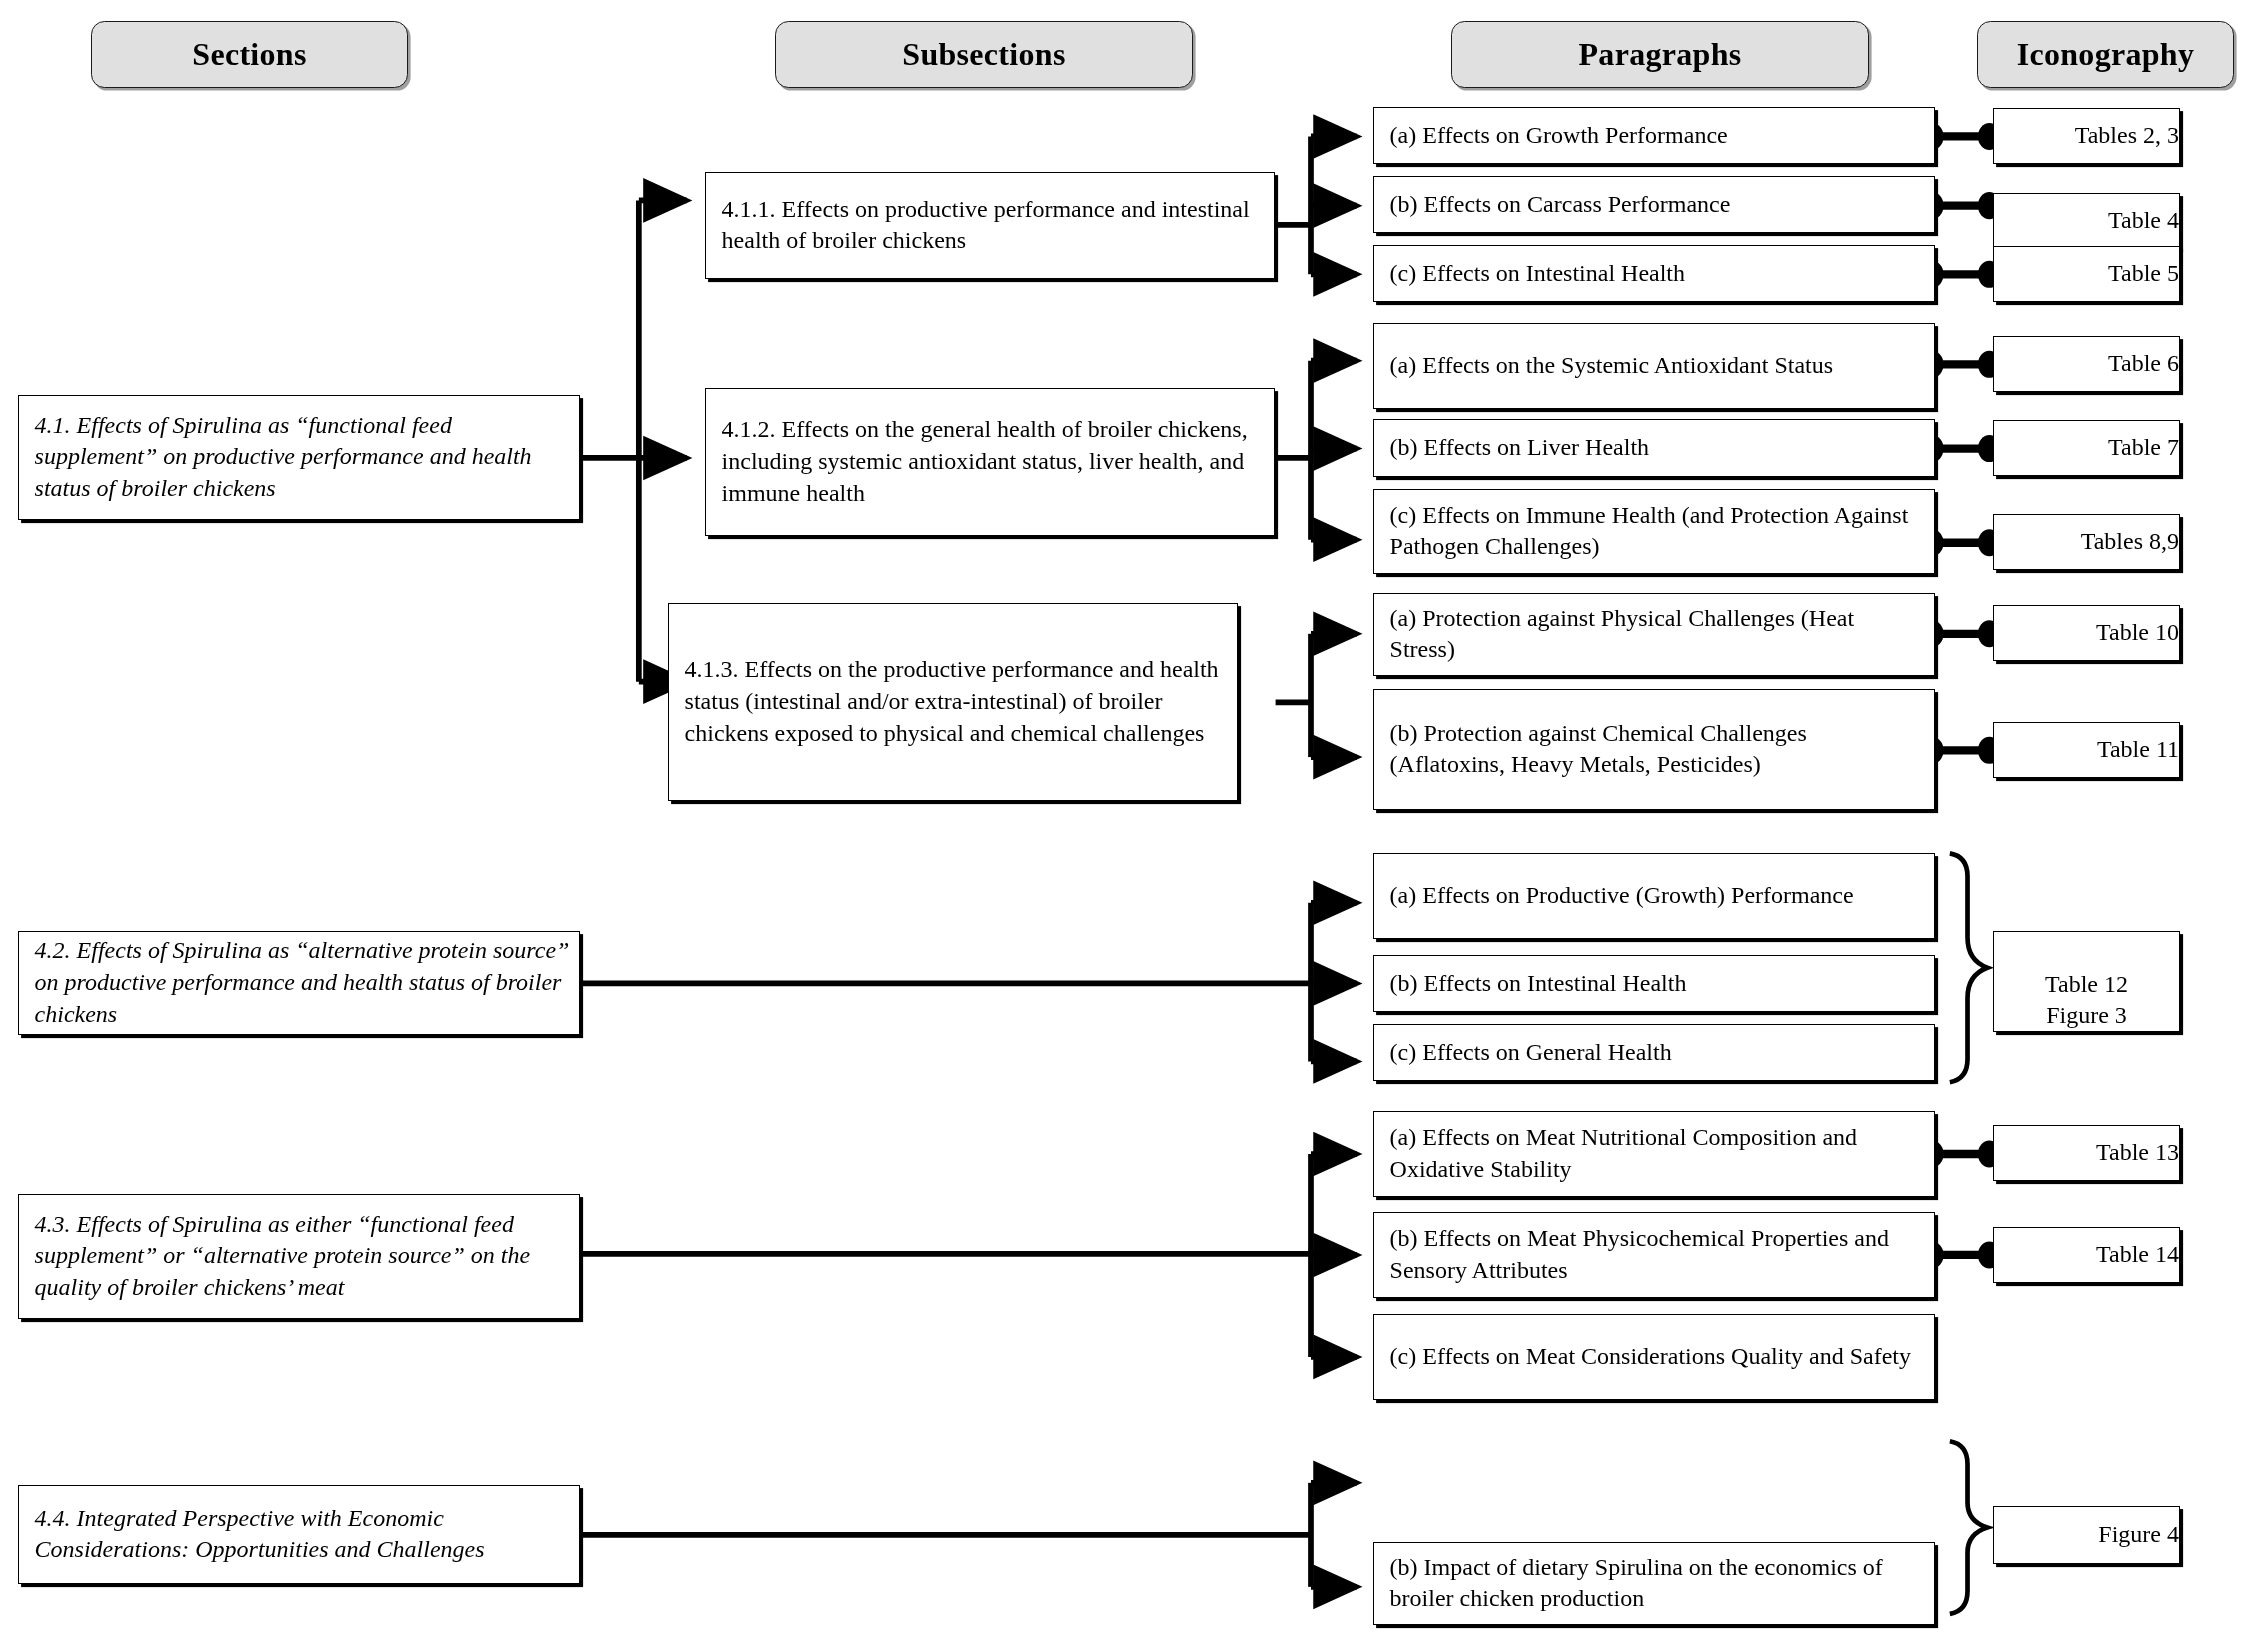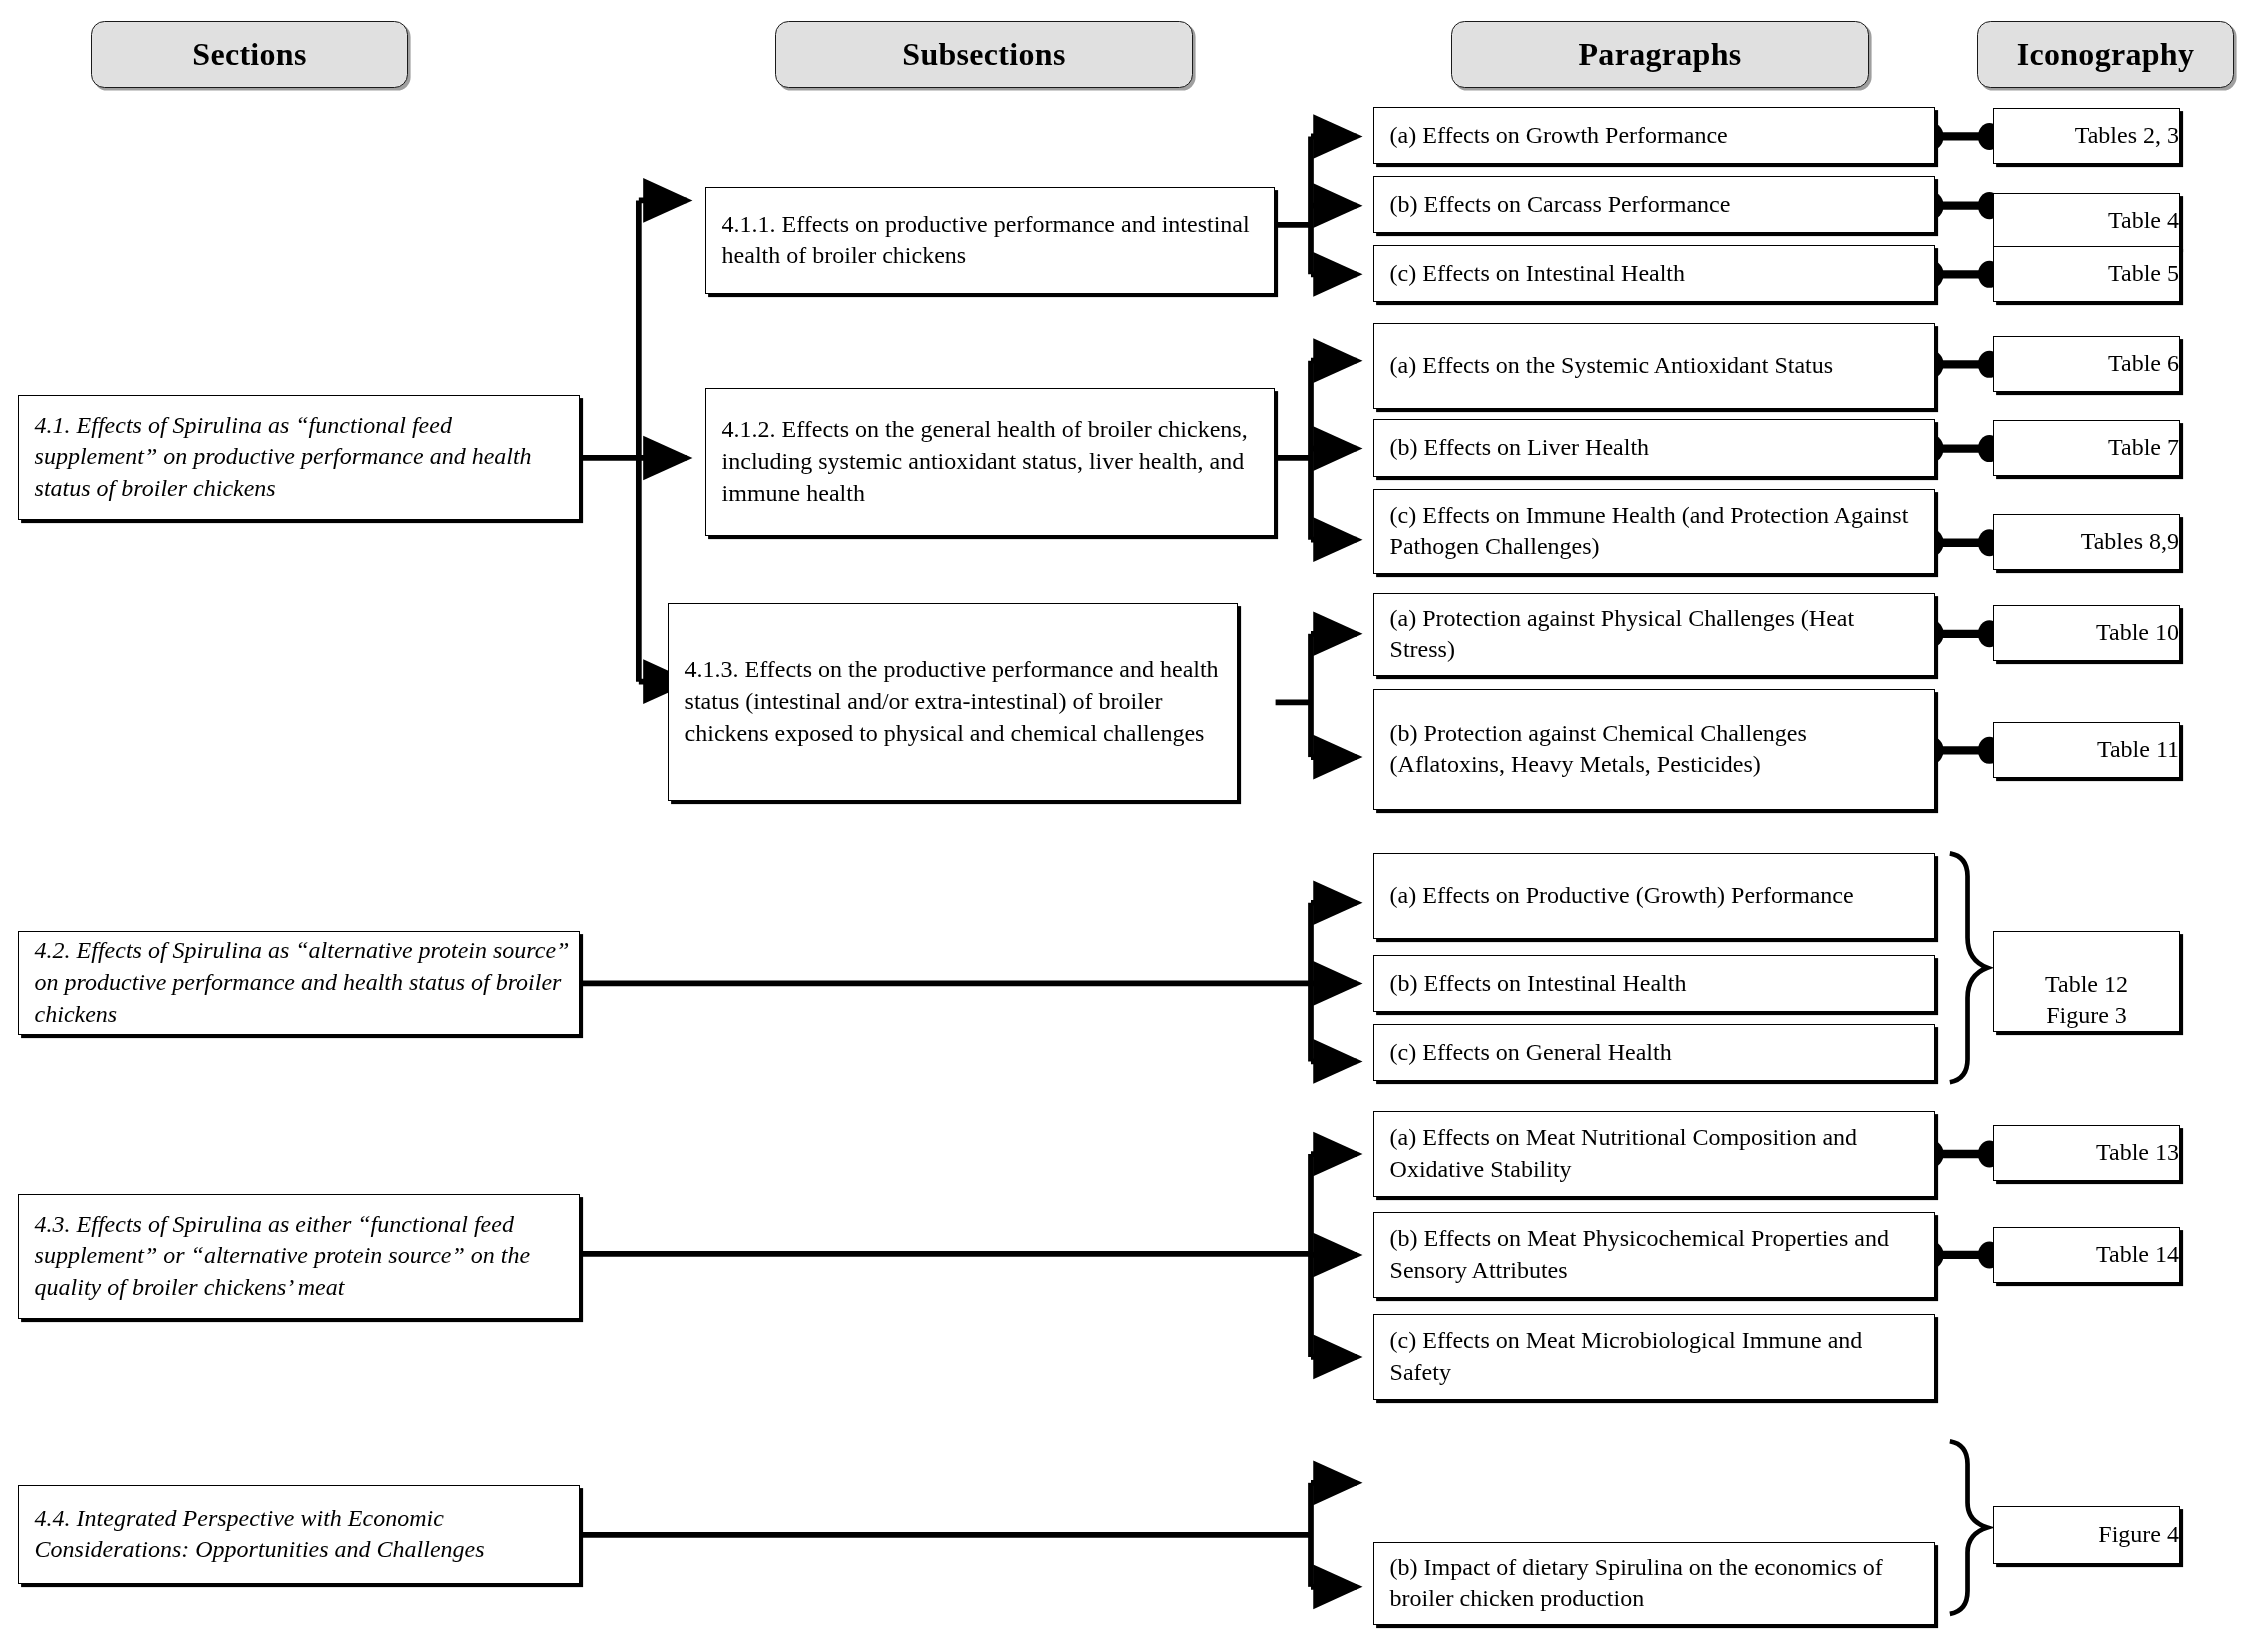--- a/index.html
+++ b/index.html
@@ -160,21 +160,21 @@
   <div class="box sec" style="left:18px;top:931px;width:562px;height:104px;">
     <div class="txt">4.2. Effects of Spirulina as “alternative protein source” on productive performance and health status of broiler chickens</div>
   </div>
   <div class="box sec" style="left:18px;top:1194px;width:562px;height:125px;">
     <div class="txt">4.3. Effects of Spirulina as either “functional feed supplement” or “alternative protein source” on the quality of broiler chickens’ meat</div>
   </div>
   <div class="box sec" style="left:18px;top:1485px;width:562px;height:99px;">
     <div class="txt">4.4. Integrated Perspective with Economic Considerations: Opportunities and Challenges</div>
   </div>
 
-  <div class="box" style="left:705px;top:172px;width:570px;height:107px;margin-top:15px;">
+  <div class="box" style="left:705px;top:172px;width:570px;height:107px;">
     <div class="txt">4.1.1. Effects on productive performance and intestinal health of broiler chickens</div>
   </div>
   <div class="box" style="left:705px;top:388px;width:570px;height:148px;">
     <div class="txt">4.1.2. Effects on the general health of broiler chickens, including systemic antioxidant status, liver health, and immune health</div>
   </div>
   <div class="box" style="left:668px;top:603px;width:570px;height:198px;">
     <div class="txt">4.1.3. Effects on the productive performance and health status (intestinal and/or extra-intestinal) of broiler chickens exposed to physical and chemical challenges</div>
   </div>
 
   <div class="box" style="left:1373px;top:107px;width:562px;height:57px;">
@@ -214,21 +214,21 @@
     <div class="txt">(c) Effects on General Health</div>
   </div>
 
   <div class="box" style="left:1373px;top:1111px;width:562px;height:86px;">
     <div class="txt">(a) Effects on Meat Nutritional Composition and Oxidative Stability</div>
   </div>
   <div class="box" style="left:1373px;top:1212px;width:562px;height:86px;">
     <div class="txt">(b) Effects on Meat Physicochemical Properties and Sensory Attributes</div>
   </div>
   <div class="box" style="left:1373px;top:1314px;width:562px;height:86px;">
-    <div class="txt">(c) Effects on Meat Microbiological Immune and Safety</div>
+    <div class="txt">(c) Effects on Meat Considerations Quality and Safety</div>
   </div>
 
   <div class="box" style="left:1373px;top:1542px;width:562px;height:83px;">
     <div class="txt">(b) Impact of dietary Spirulina on the economics of broiler chicken production</div>
   </div>
 
   <div class="icon-box" style="left:1993px;top:108px;width:187px;height:56px;">
     <span>Tables 2, 3</span>
   </div>
   <div class="icon-box" style="left:1993px;top:177px;width:187px;height:56px;margin-top:16px;">

